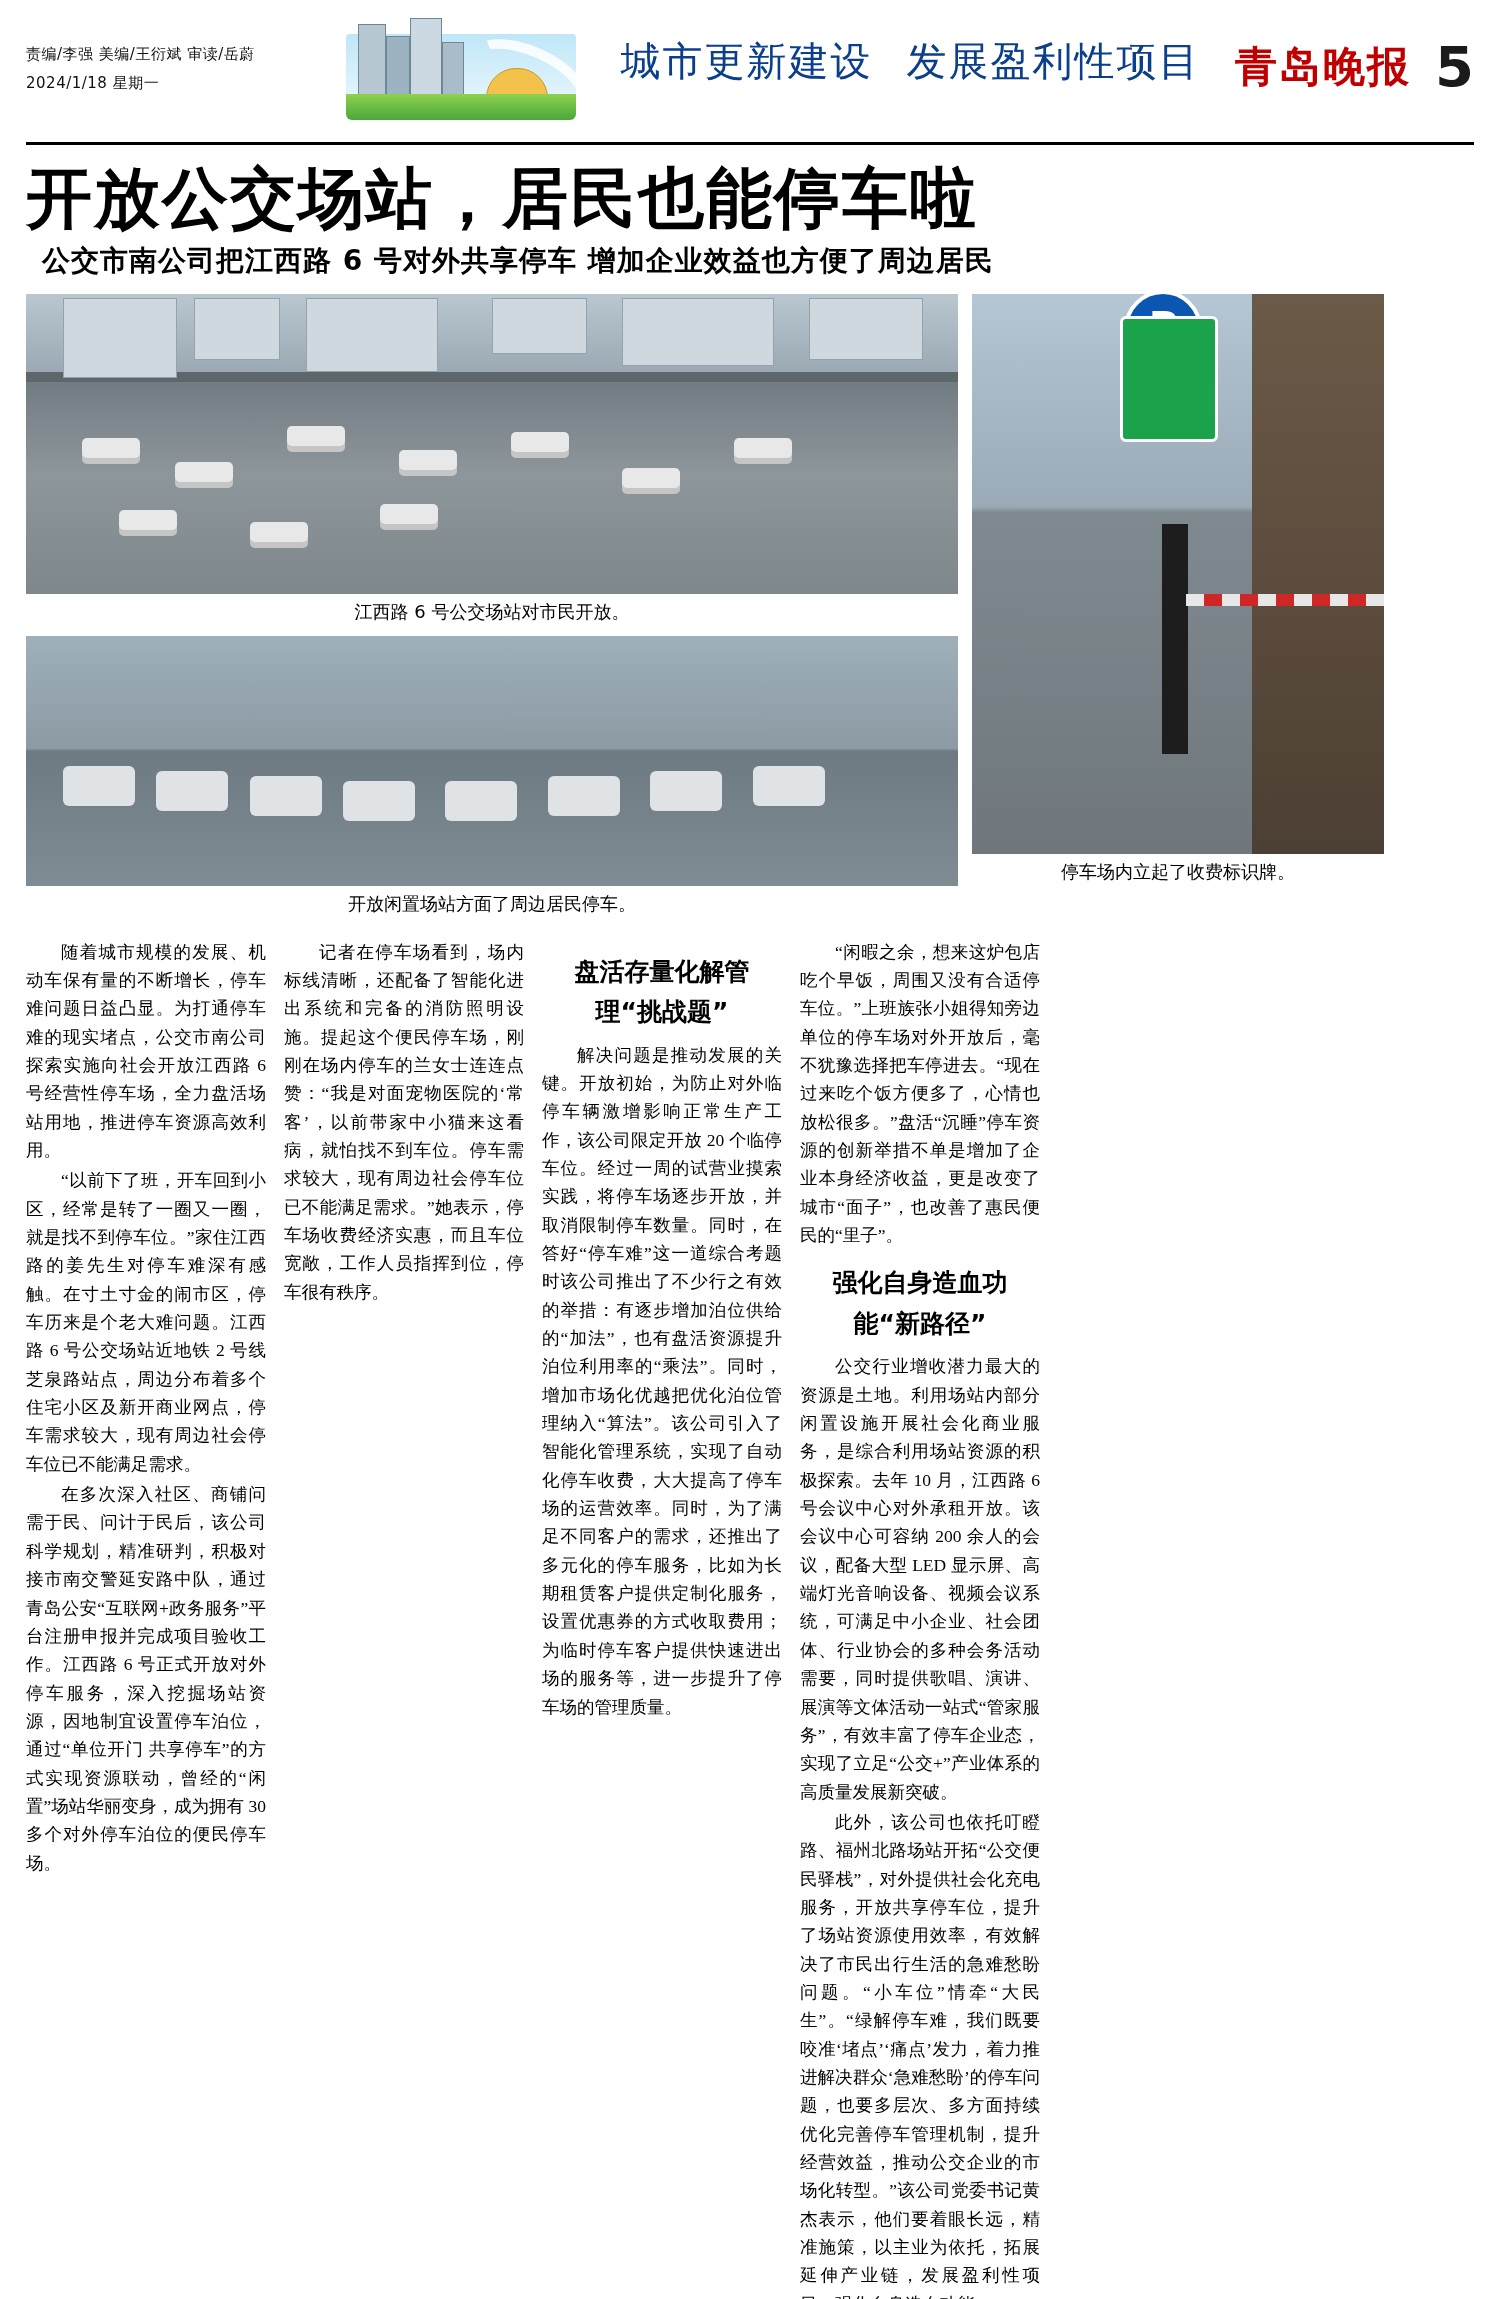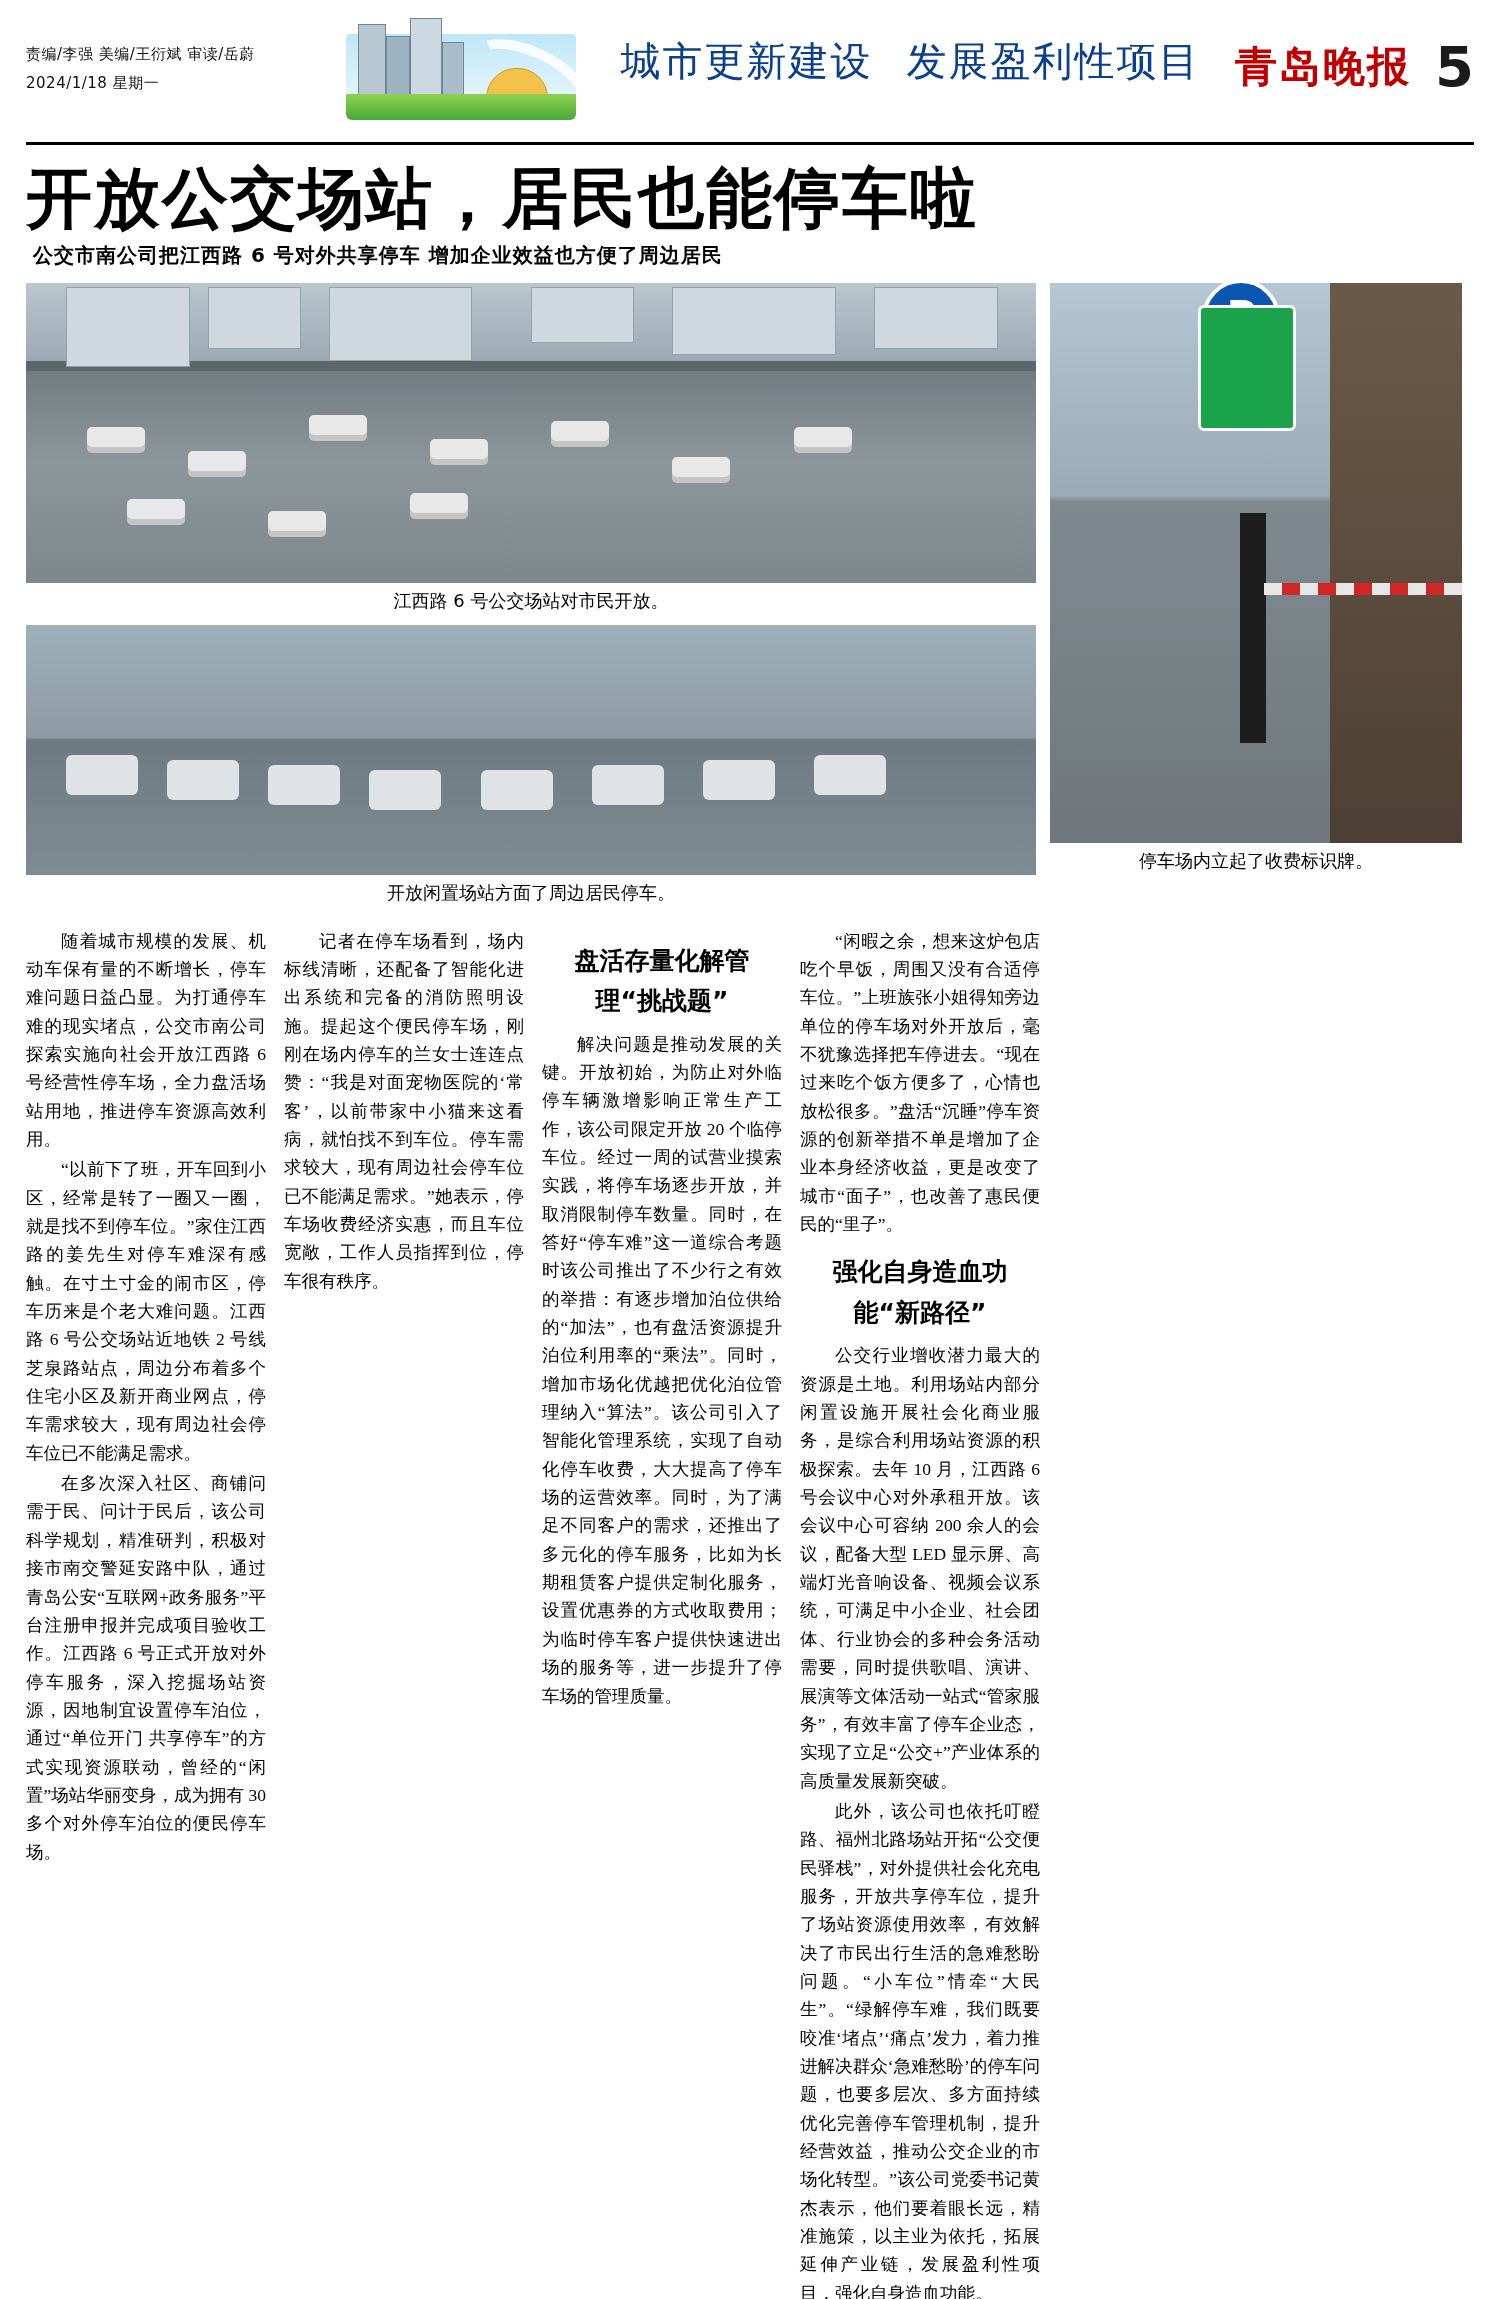--- a/index.html
+++ b/index.html
@@ -98,28 +98,28 @@
     height:3px; background:#000; margin:6px 26px 0 26px;
   }
 
   
   .art { margin:0 26px; }
   .headline1 {
     font-size:66px; font-weight:bold; letter-spacing:2px;
     margin:18px 0 6px 0; line-height:1.1;
   }
   .subhead1 {
-    font-size:20px; font-weight:bold; letter-spacing:1px;
-    margin:0 0 14px 7px;
+    font-size:28px; font-weight:bold; letter-spacing:1px;
+    margin:0 0 14px 16px;
   }
 
   .a1-grid {
     display:flex; gap:14px;
   }
-  .a1-left { width:1010px; }
+  .a1-left { width:932px; }
   .a1-right { width:412px; }
 
   .photo {
     background:#7d8a93; position:relative; overflow:hidden;
   }
   .caption {
     font-size:18px; text-align:center; margin:6px 0 12px 0;
   }
 
   

